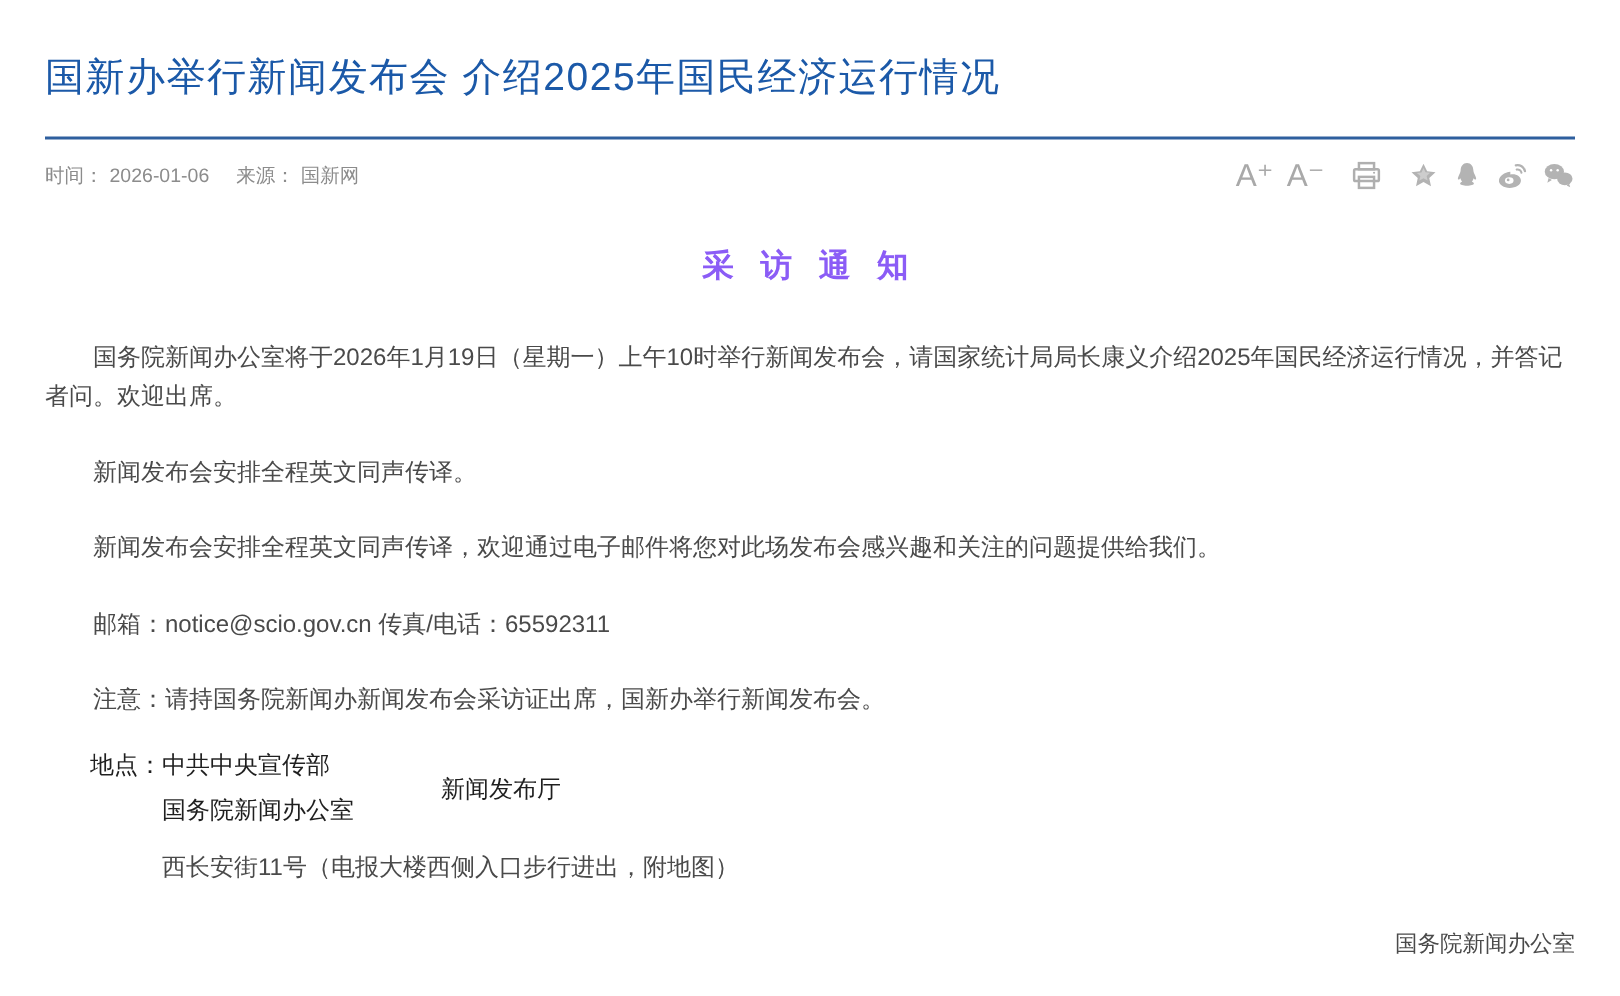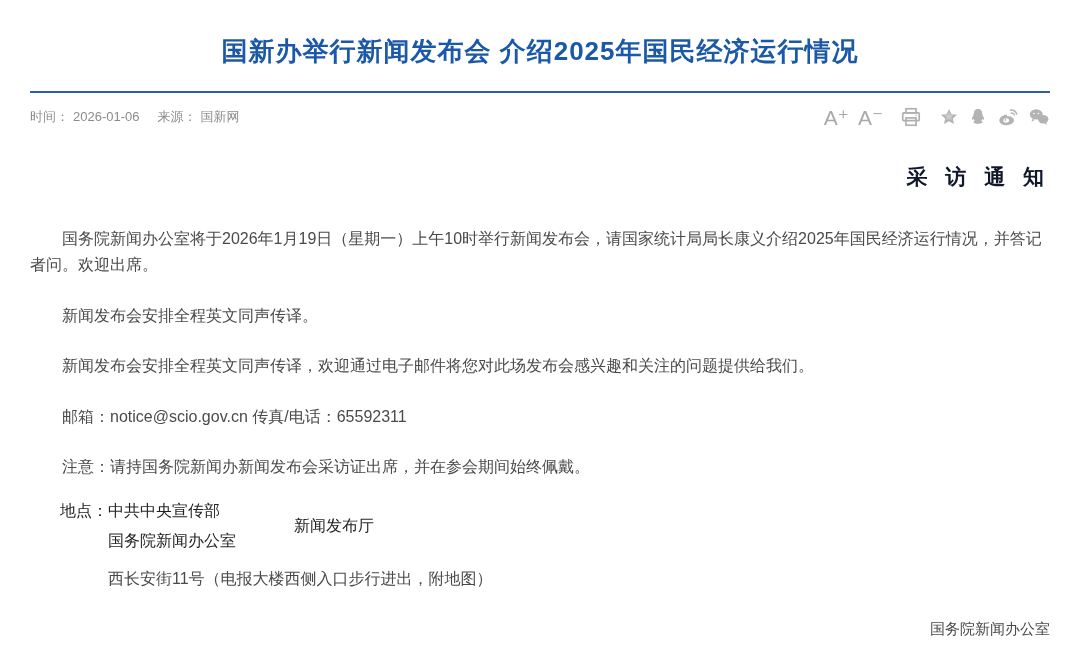--- a/index.html
+++ b/index.html
@@ -7,23 +7,22 @@
   body {
     width: 1080px; height: 664px; overflow: hidden;
     font-family: "Liberation Sans", "DejaVu Sans", sans-serif;
     color: #4c4c4c;
   }
   .page { padding: 0 30px; }
 
   
   .article-title {
     margin-top: 34px;
-    text-align: center;
     font-size: 26px;
-    font-weight: bold;
+    font-weight: normal;
     color: #1b59a8;
     letter-spacing: 1px;
   }
   .title-rule {
     margin-top: 22px;
     border: none;
     border-top: 2px solid #2e5f9e;
   }
 
   
@@ -42,24 +41,24 @@
     font-size: 21px; line-height: 1; color: #a9a9a9; cursor: pointer;
     background: none; border: none; font-family: inherit; padding: 0;
   }
   .tool-icon { display: inline-flex; align-items: center; cursor: pointer; }
   .tool-icon svg { display: block; }
   .gap-left { margin-left: 8px; }
 
   
   .notice-heading {
     margin-top: 32px;
-    text-align: right;
+    text-align: center;
     font-size: 21px;
     font-weight: bold;
-    color: #0f172a;
+    color: #8b5cf6;
     letter-spacing: 6px;
   }
 
   
   .content { font-size: 16px; color: #4a4a4a; }
   .body-para {
     text-indent: 2em;
     line-height: 1.65;
     margin-top: 24px;
   }
@@ -150,21 +149,21 @@
     </div>
   </div>
 
   <h2 class="notice-heading">采 访 通 知</h2>
 
   <div class="content">
     <p class="body-para first">国务院新闻办公室将于2026年1月19日（星期一）上午10时举行新闻发布会，请国家统计局局长康义介绍2025年国民经济运行情况，并答记者问。欢迎出席。</p>
     <p class="body-para">新闻发布会安排全程英文同声传译。</p>
     <p class="body-para">新闻发布会安排全程英文同声传译，欢迎通过电子邮件将您对此场发布会感兴趣和关注的问题提供给我们。</p>
     <p class="body-para">邮箱：notice@scio.gov.cn 传真/电话：65592311</p>
-    <p class="body-para">注意：请持国务院新闻办新闻发布会采访证出席，并在参会期间始终佩戴。</p>
+    <p class="body-para">注意：请持国务院新闻办新闻发布会采访证出席，国新办举行新闻发布会。</p>
 
     <div class="location-block">
       <span class="loc-label">地点：</span>
       <span class="loc-orgs">
         <span class="loc-org">中共中央宣传部</span>
         <span class="loc-org">国务院新闻办公室</span>
       </span>
       <span class="loc-hall">新闻发布厅</span>
     </div>
 

